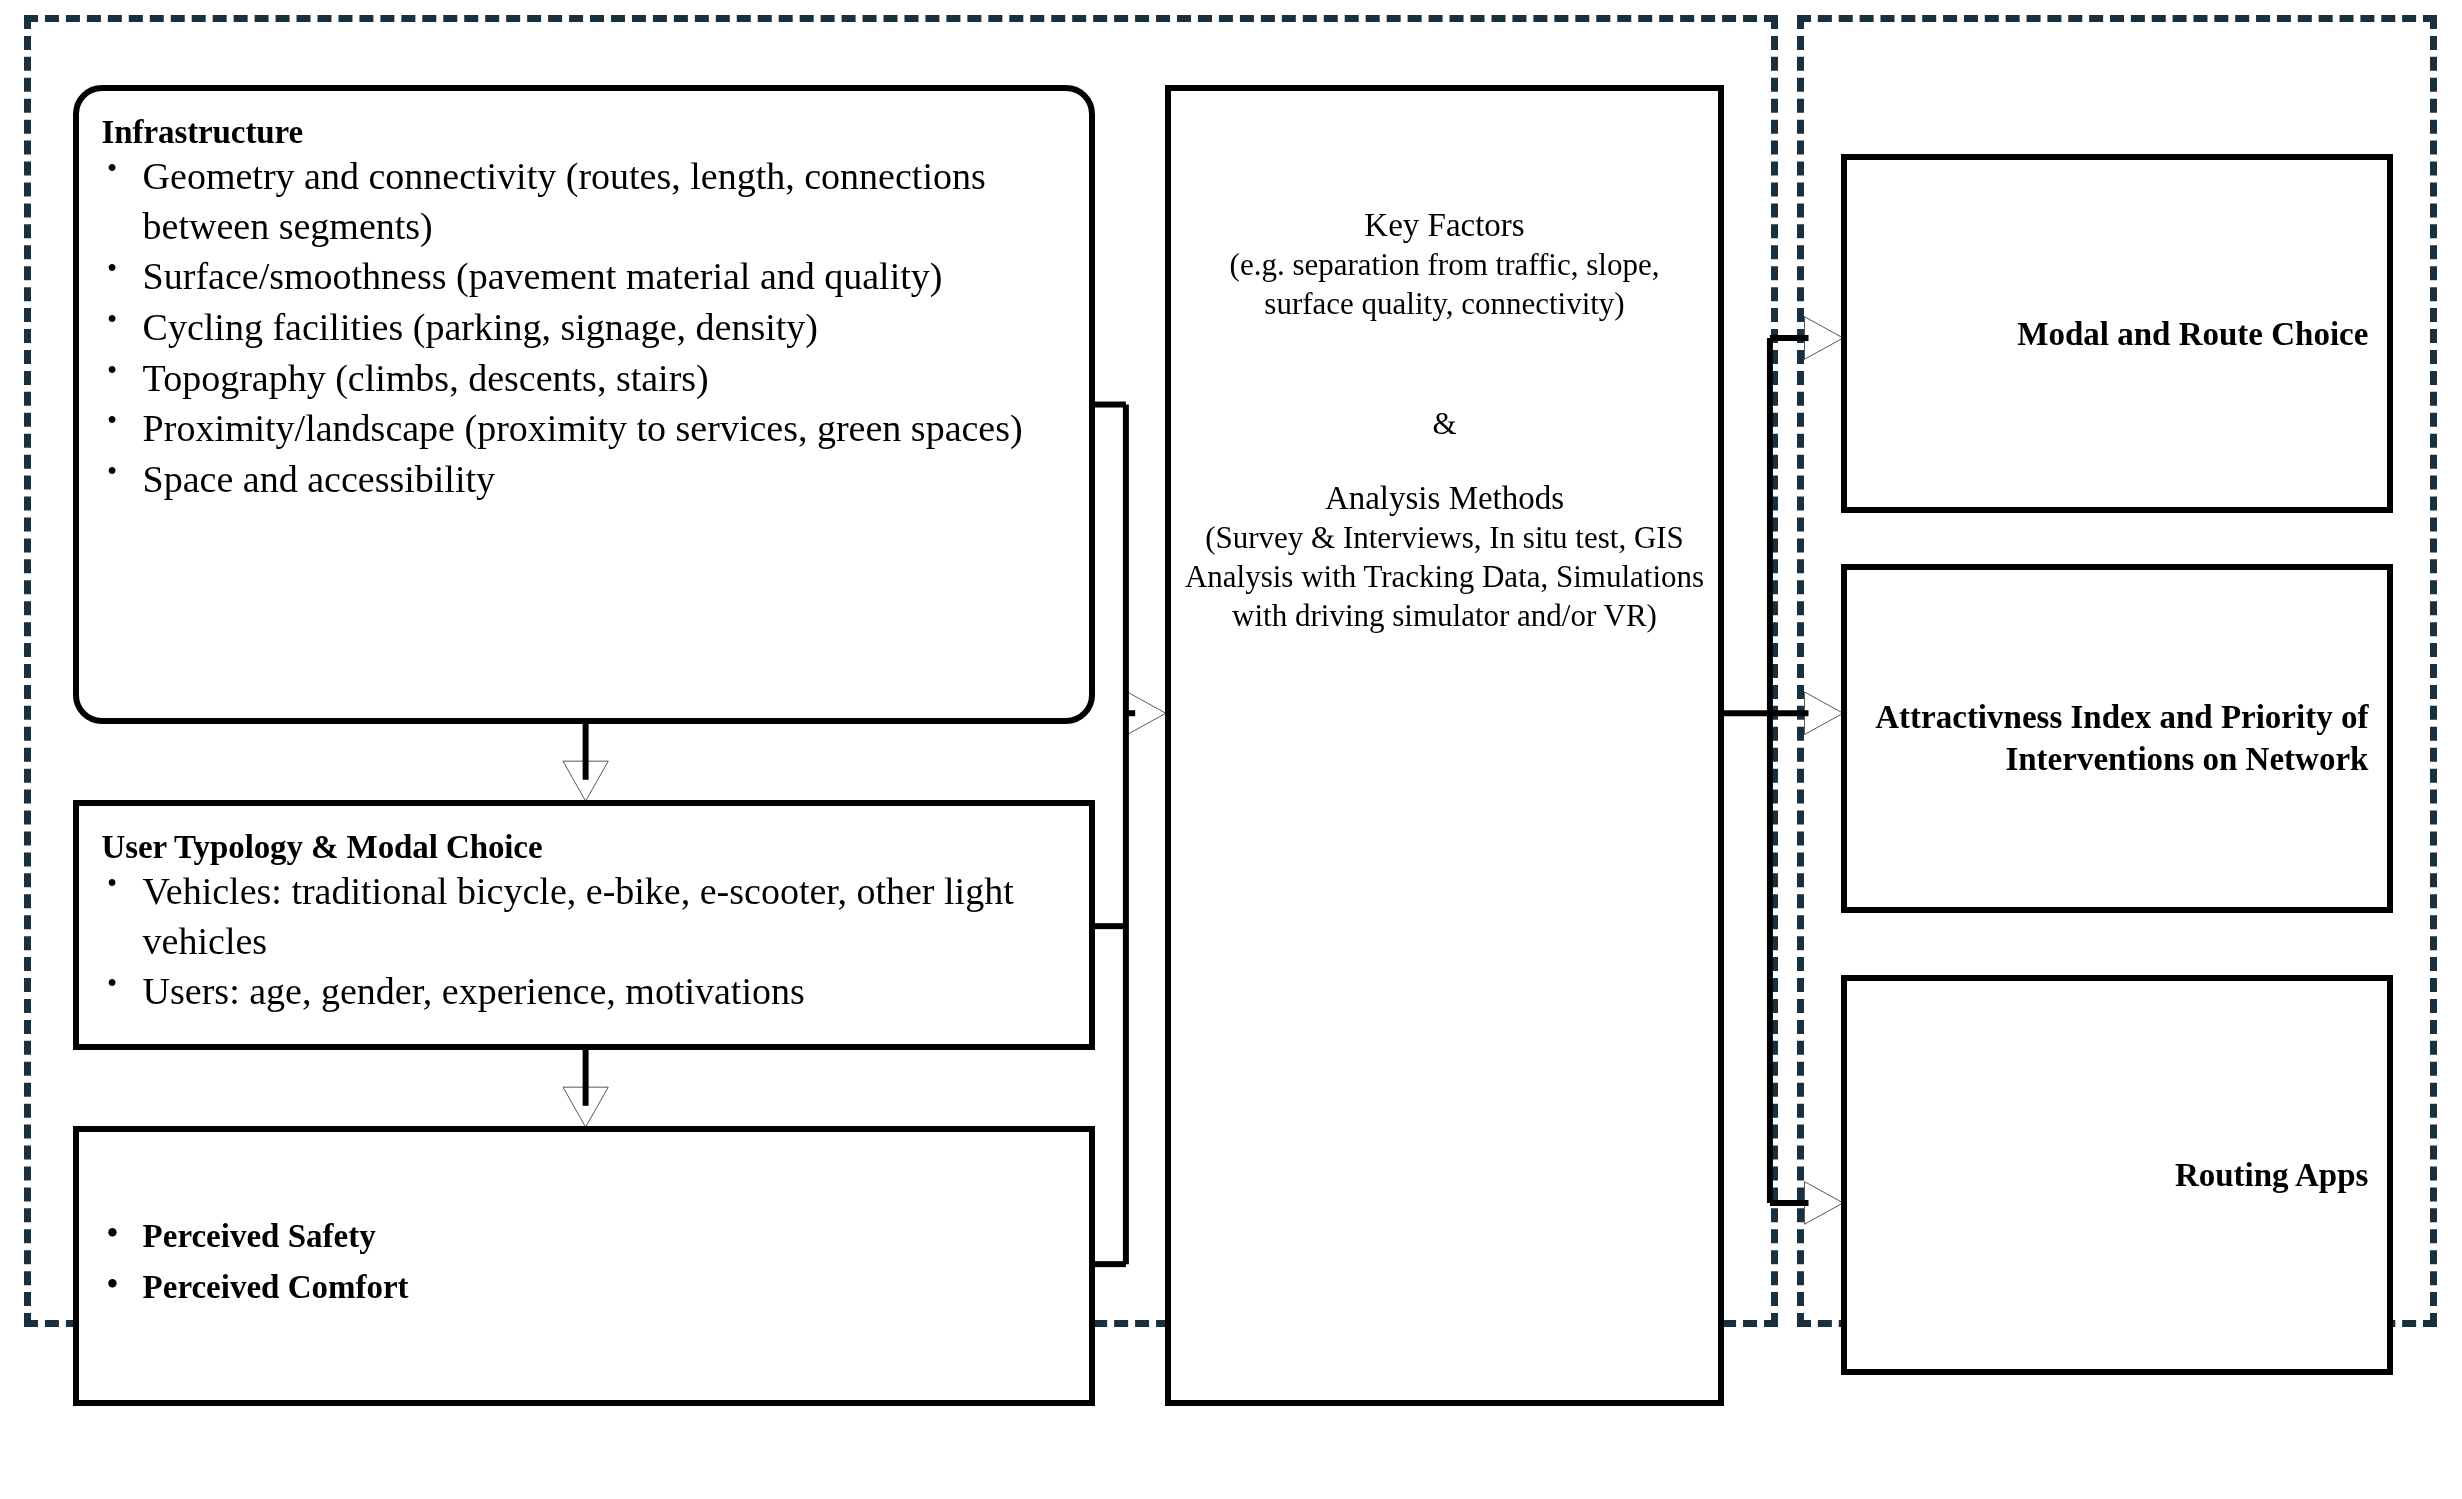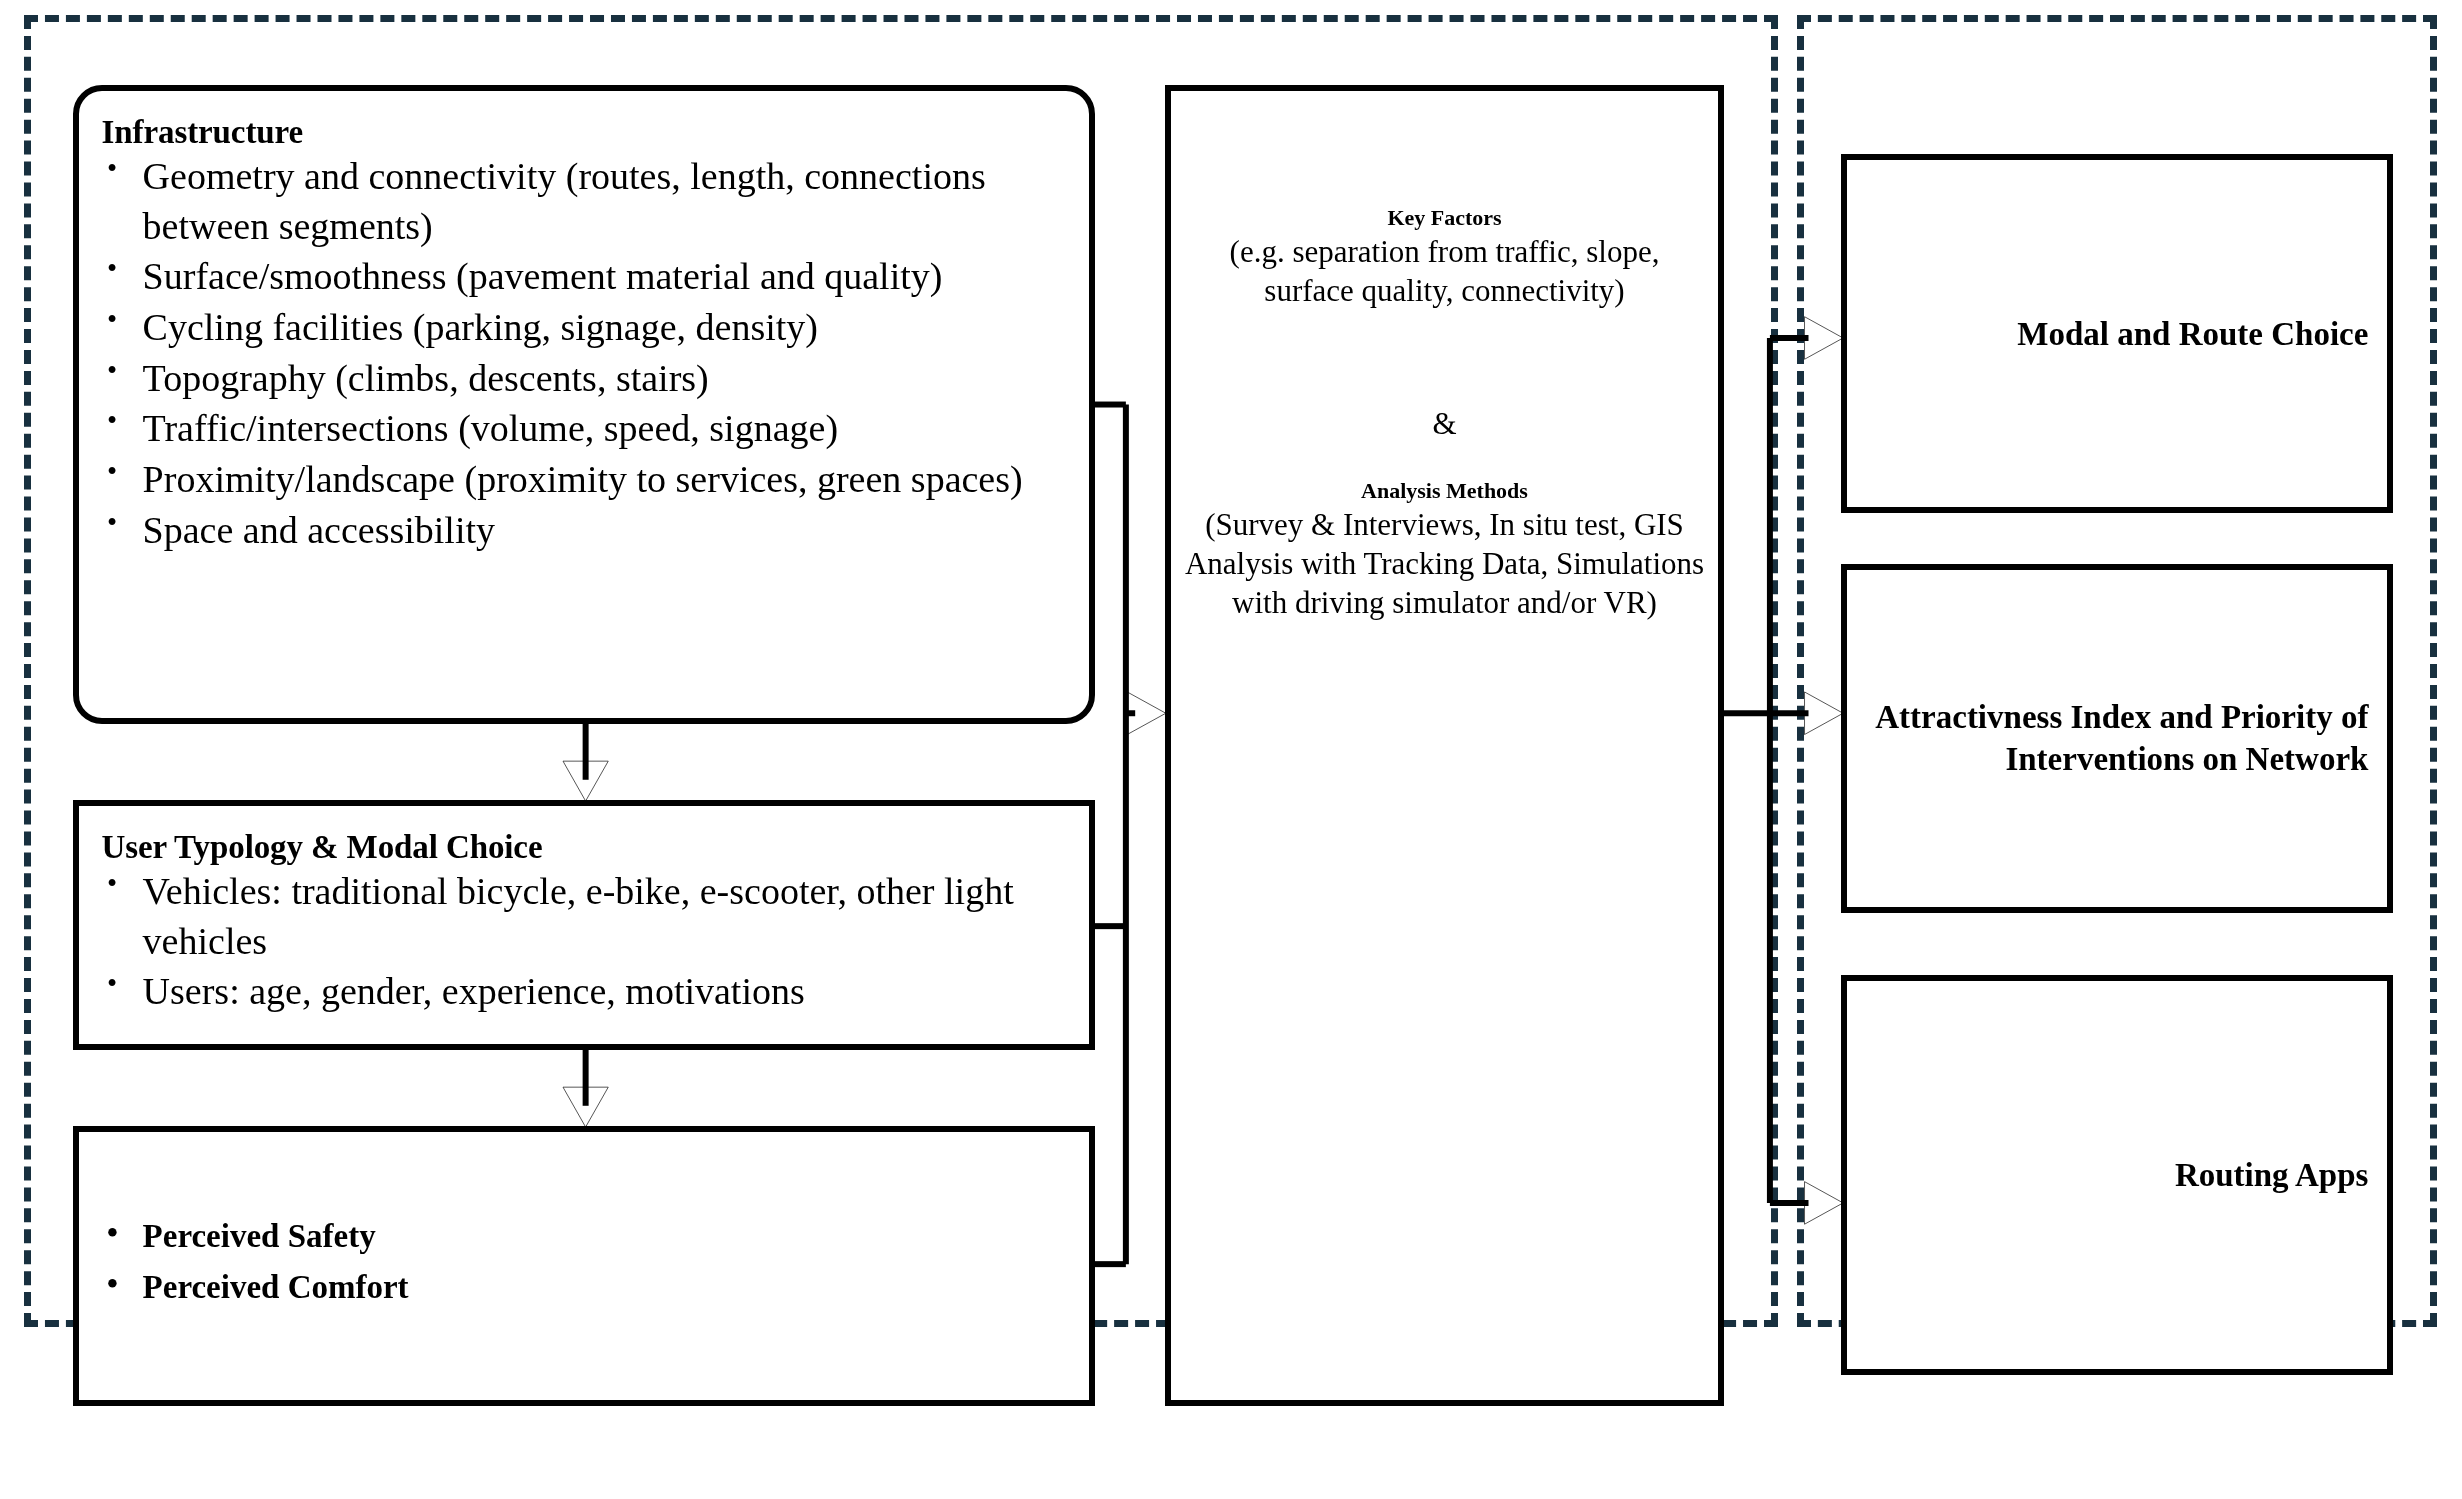--- a/index.html
+++ b/index.html
@@ -96,22 +96,22 @@
   
   .center-stack {
     position: absolute;
     left: 0;
     width: 100%;
     text-align: center;
     box-sizing: border-box;
     padding: 0 12px;
   }
   .center-head {
-    font-weight: bold;
-    font-size: 22px;
+    font-weight: normal;
+    font-size: 33px;
     line-height: 1.22;
     margin: 0;
   }
   .center-body {
     font-size: 31px;
     line-height: 1.26;
     margin: 0;
   }
   #kf-block1 { top: 114px; }
   #kf-amp    { top: 313px; font-size: 31px; }
@@ -152,21 +152,20 @@
   <div class="dashed-zone" id="zone-right"></div>
 
   <div class="node" id="box-infrastructure">
     <div class="pad">
       <div class="node-title">Infrastructure</div>
       <ul class="bullets">
         <li>Geometry and connectivity (routes, length, connections between segments)</li>
         <li>Surface/smoothness (pavement material and quality)</li>
         <li>Cycling facilities (parking, signage, density)</li>
         <li>Topography (climbs, descents, stairs)</li>
-        <li>Traffic/intersections (volume, speed, signage)</li>
         <li>Proximity/landscape (proximity to services, green spaces)</li>
         <li>Space and accessibility</li>
       </ul>
     </div>
   </div>
 
   <div class="node" id="box-usertypology">
     <div class="pad">
       <div class="node-title">User Typology &amp; Modal Choice</div>
       <ul class="bullets">

